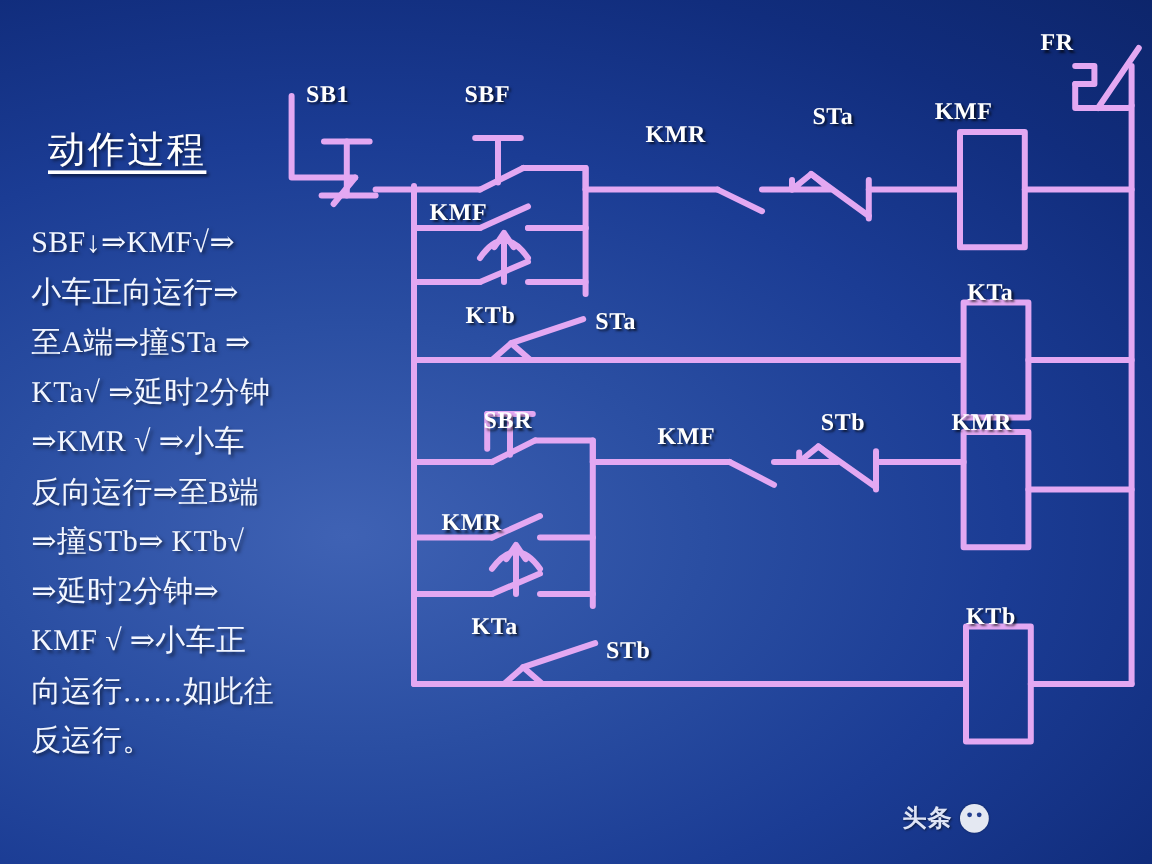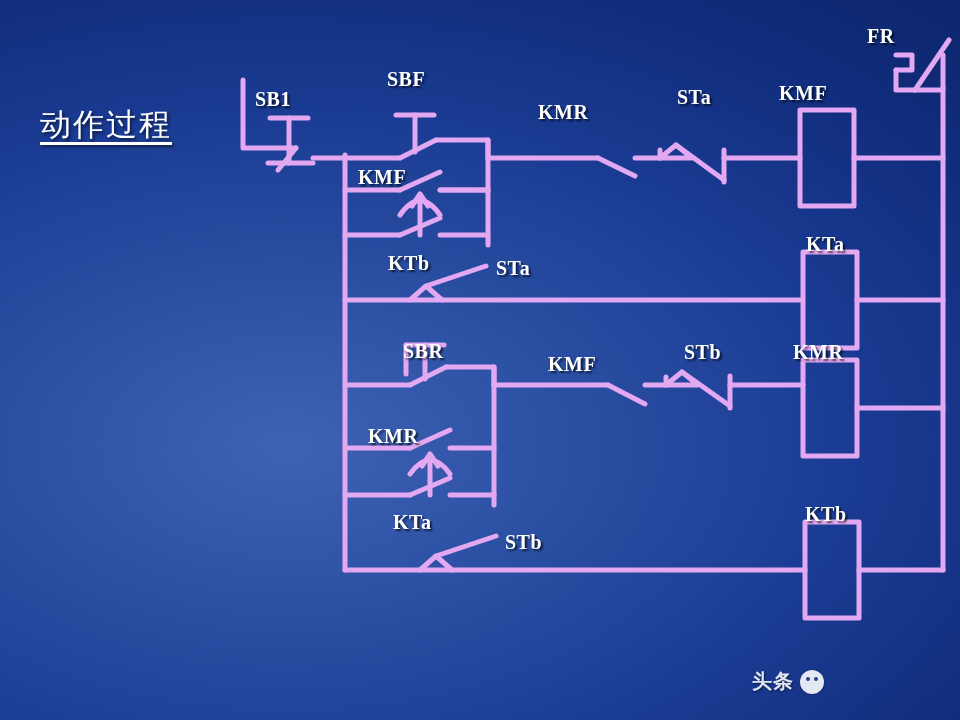--- a/index.html
+++ b/index.html
@@ -64,20 +64,33 @@
   .wm-badge::before{width:4px;height:4px;left:6px;top:7px;}
   .wm-badge::after{width:4px;height:4px;left:14px;top:7px;}
 </style>
 </head>
 <body>
 
 <div id="slide">
 
   <div id="textcol">
     <div class="heading">动作过程</div>
+    <div class="steps">
+      <div class="line">SBF↓⇒KMF√⇒</div>
+      <div class="line">小车正向运行⇒</div>
+      <div class="line">至A端⇒撞STa ⇒</div>
+      <div class="line">KTa√ ⇒延时2分钟</div>
+      <div class="line">⇒KMR √ ⇒小车</div>
+      <div class="line">反向运行⇒至B端</div>
+      <div class="line">⇒撞STb⇒ KTb√</div>
+      <div class="line">⇒延时2分钟⇒</div>
+      <div class="line">KMF √ ⇒小车正</div>
+      <div class="line">向运行……如此往</div>
+      <div class="line">反运行。</div>
+    </div>
   </div>
 
   <svg id="diagram" viewBox="0 0 960 720">
     <g fill="none" stroke="#e3a8f2" stroke-width="5" stroke-linecap="round" stroke-linejoin="round">
 
       <path d="M243,80 L243,148 L296,148"></path>
 
       <path d="M296,148 L278,170"></path>
       <path d="M270,118 L308,118"></path>
       <path d="M289,118 L289,163"></path>
@@ -171,21 +184,21 @@
       <path d="M420,570 L436,556 L452,570 L420,570 Z"></path>
       <path d="M436,556 L496,536"></path>
       <path d="M452,570 L805,570"></path>
       <rect x="805" y="522" width="54" height="96"></rect>
       <path d="M859,570 L943,570"></path>
 
     </g>
   </svg>
 
   <div>
-    <div class="lbl" style="left:255px;top:88px">SB1</div>
+    <div class="lbl" style="left:255px;top:68px">SB1</div>
     <div class="lbl" style="left:387px;top:68px">SBF</div>
     <div class="lbl" style="left:538px;top:101px">KMR</div>
     <div class="lbl" style="left:677px;top:86px">STa</div>
     <div class="lbl" style="left:779px;top:82px">KMF</div>
     <div class="lbl" style="left:867px;top:25px">FR</div>
     <div class="lbl" style="left:358px;top:166px">KMF</div>
     <div class="lbl" style="left:388px;top:252px">KTb</div>
     <div class="lbl" style="left:496px;top:257px">STa</div>
     <div class="lbl" style="left:806px;top:233px">KTa</div>
     <div class="lbl" style="left:403px;top:340px">SBR</div>

